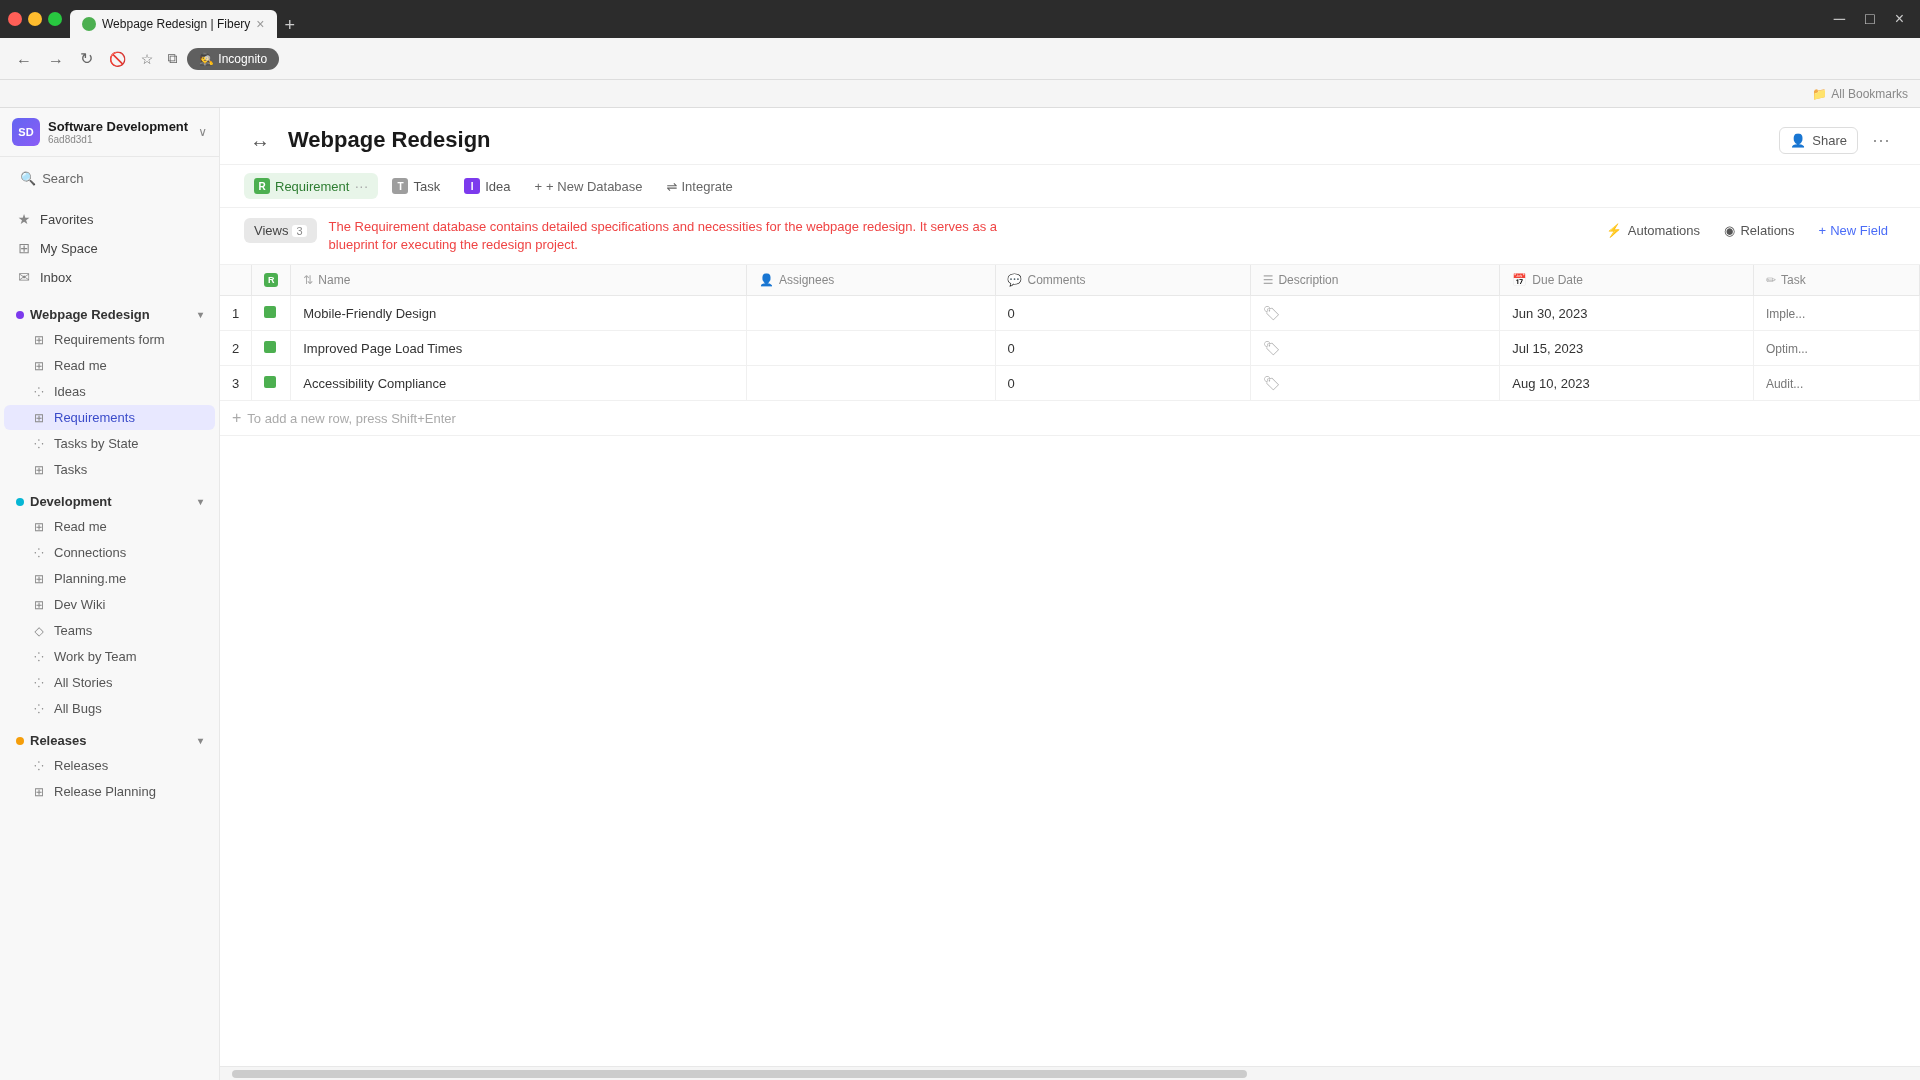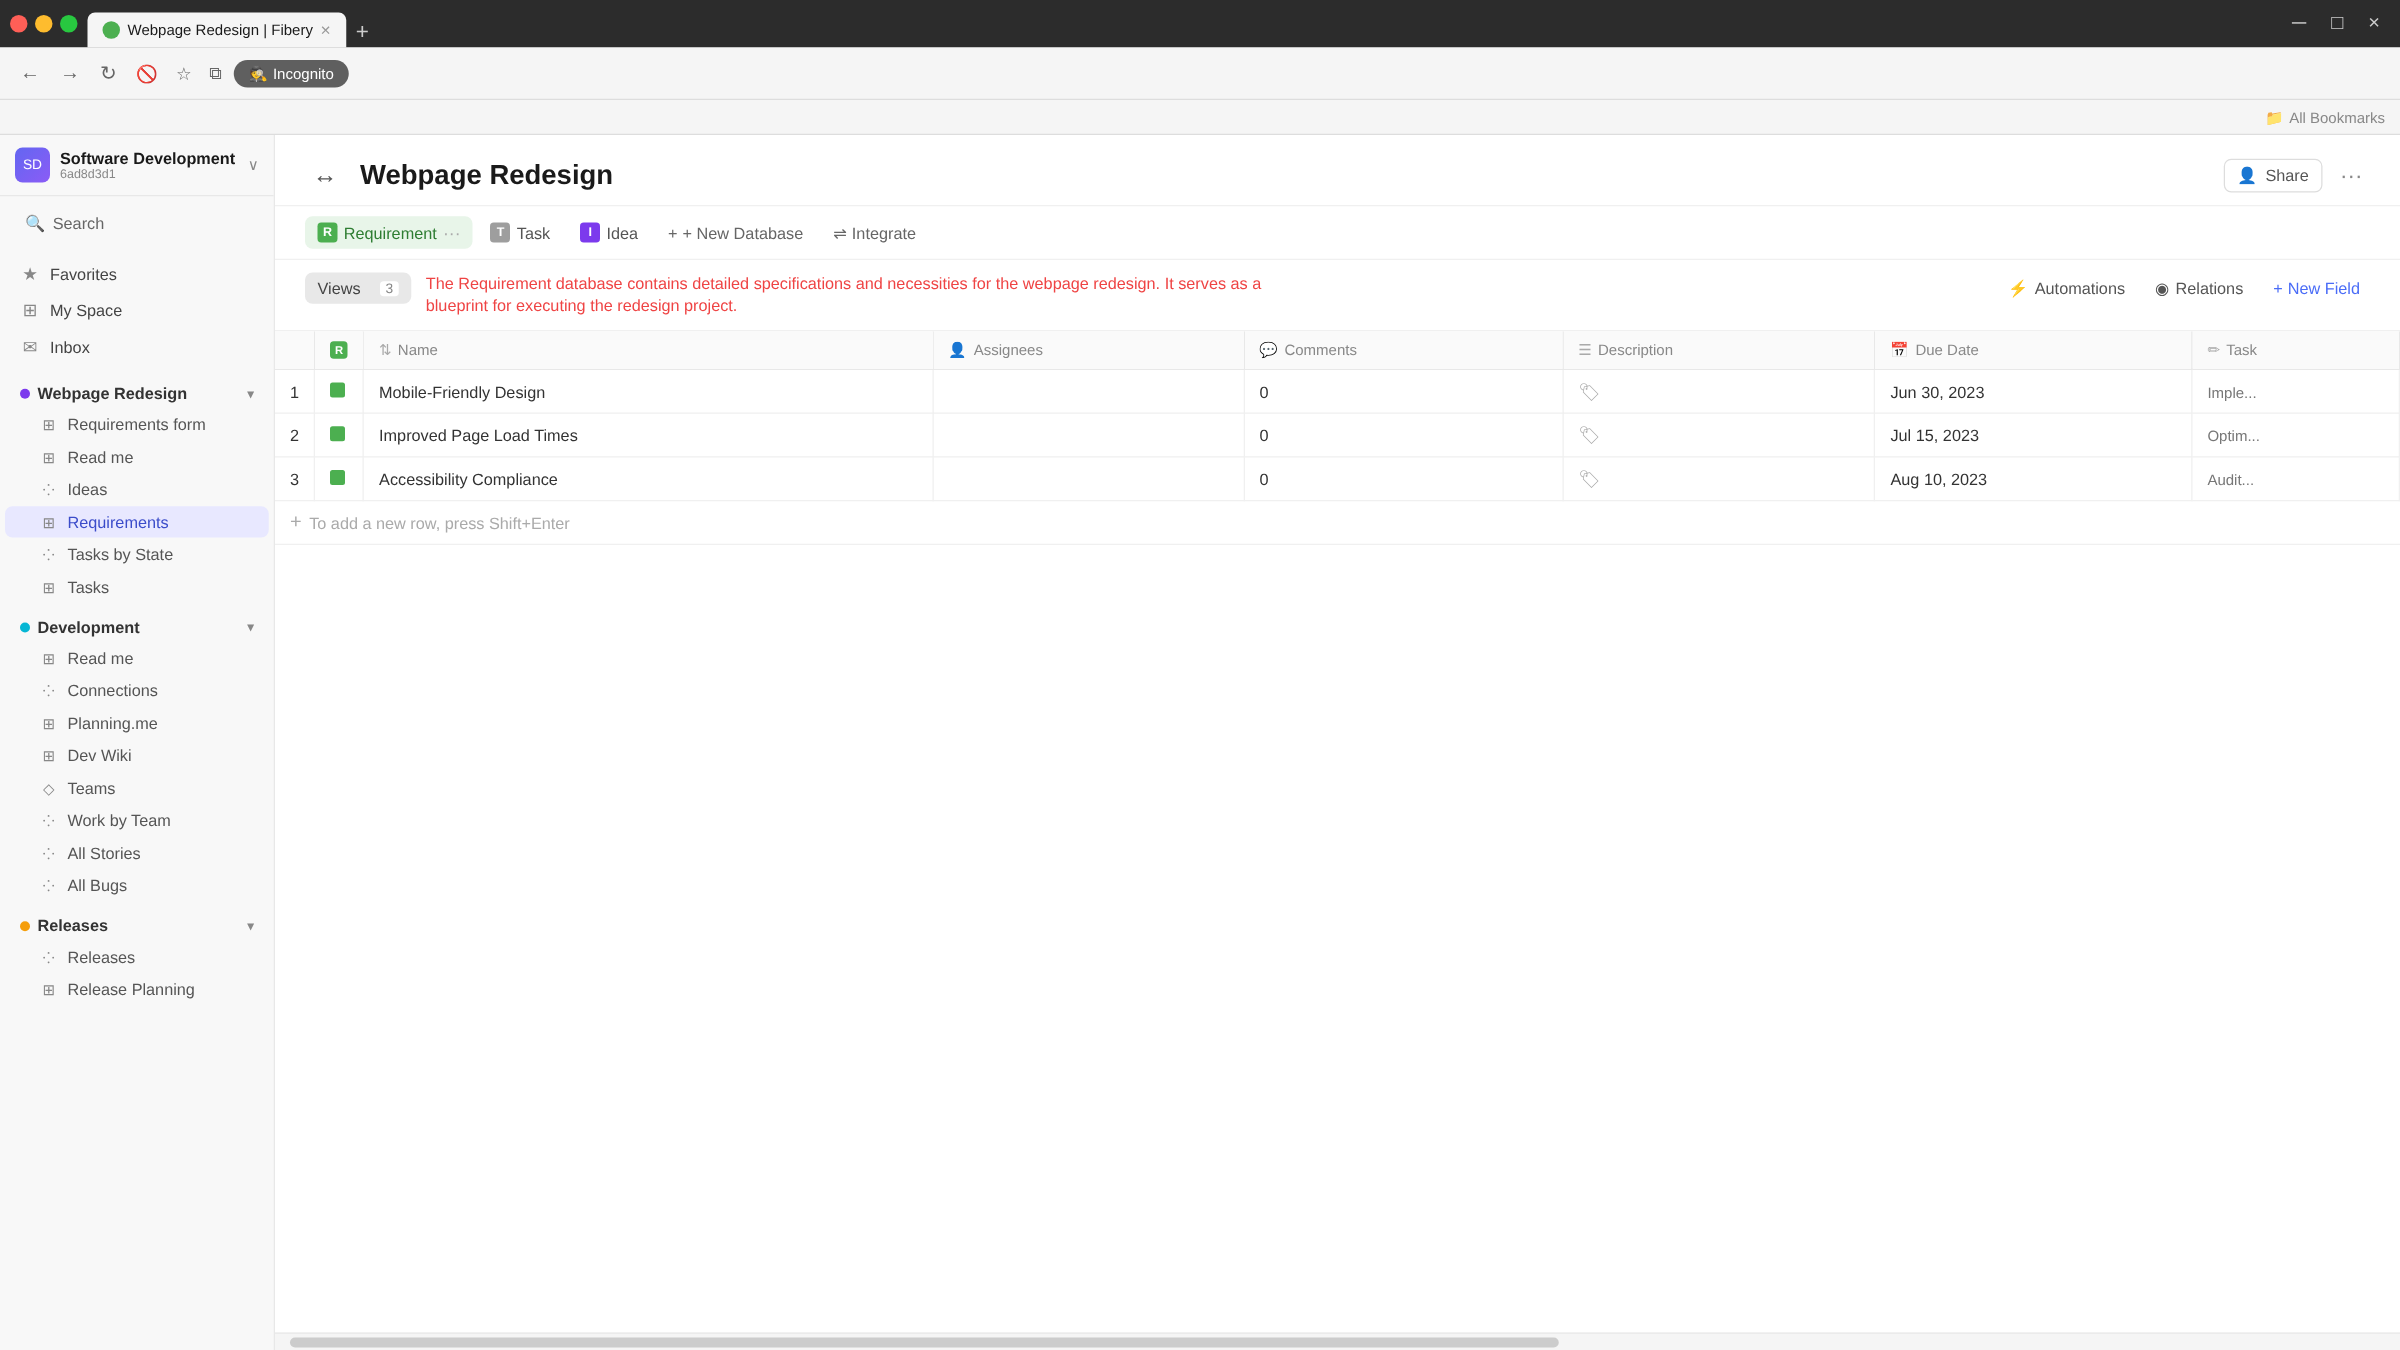--- a/index.html
+++ b/index.html
@@ -29,21 +29,21 @@
     .addr-action-btn { background: none; border: none; color: #666; font-size: 14px; cursor: pointer; padding: 4px; }
     .incognito-btn { background: #5f5f5f; color: #fff; border: none; border-radius: 12px; padding: 4px 12px; font-size: 12px; cursor: pointer; display: flex; align-items: center; gap: 4px; }
     .bookmarks-bar { background: #f5f5f5; height: 28px; display: flex; align-items: center; padding: 0 12px; gap: 4px; border-bottom: 1px solid #ddd; font-size: 12px; flex-shrink: 0; }
 
     
     .app-layout { display: flex; flex: 1; overflow: hidden; }
 
     
     .sidebar { width: 220px; background: #f8f8f8; border-right: 1px solid #e8e8e8; display: flex; flex-direction: column; overflow-y: auto; flex-shrink: 0; }
     .sidebar-workspace { padding: 10px 12px; display: flex; align-items: center; gap: 8px; cursor: pointer; border-bottom: 1px solid #e8e8e8; }
-    .workspace-icon { width: 28px; height: 28px; background: linear-gradient(135deg, #6366f1, #8b5cf6); border-radius: 6px; display: flex; align-items: center; justify-content: center; color: #fff; font-size: 11px; font-weight: normal; flex-shrink: 0; }
+    .workspace-icon { width: 28px; height: 28px; background: linear-gradient(135deg, #6366f1, #8b5cf6); border-radius: 6px; display: flex; align-items: center; justify-content: center; color: #fff; font-size: 11px; font-weight: bold; flex-shrink: 0; }
     .workspace-info { flex: 1; min-width: 0; }
     .workspace-name { font-size: 13px; font-weight: 600; color: #1a1a1a; }
     .workspace-id { font-size: 10px; color: #888; }
     .workspace-chevron { color: #888; font-size: 12px; }
     .sidebar-search { padding: 8px 12px; }
     .sidebar-search-btn { width: 100%; background: none; border: none; text-align: left; padding: 6px 8px; border-radius: 6px; color: #666; font-size: 13px; cursor: pointer; display: flex; align-items: center; gap: 6px; }
     .sidebar-nav { padding: 4px 0; }
     .sidebar-item { display: flex; align-items: center; gap: 8px; padding: 6px 12px; cursor: pointer; color: #444; font-size: 13px; border-radius: 6px; margin: 1px 4px; }
     .sidebar-item-icon { width: 16px; height: 16px; display: flex; align-items: center; justify-content: center; font-size: 14px; flex-shrink: 0; color: #888; }
     .sidebar-section { margin-top: 4px; }
@@ -67,21 +67,21 @@
     .db-tab { display: flex; align-items: center; gap: 5px; padding: 5px 10px; border-radius: 6px; font-size: 13px; cursor: pointer; color: #555; background: none; border: none; }
     .db-tab.active { background: #e8f5e9; color: #2e7d32; font-weight: 500; }
     .db-tab-icon { width: 16px; height: 16px; border-radius: 3px; display: flex; align-items: center; justify-content: center; font-size: 10px; font-weight: bold; color: #fff; flex-shrink: 0; }
     .db-tab-dots { color: #aaa; font-size: 14px; cursor: pointer; }
     .add-db-btn { display: flex; align-items: center; gap: 4px; padding: 5px 10px; border-radius: 6px; font-size: 13px; cursor: pointer; color: #666; background: none; border: none; }
     .integrate-btn { display: flex; align-items: center; gap: 4px; padding: 5px 10px; border-radius: 6px; font-size: 13px; cursor: pointer; color: #666; background: none; border: none; }
 
     
     .desc-toolbar { padding: 10px 24px; display: flex; align-items: flex-start; justify-content: space-between; border-bottom: 1px solid #f0f0f0; }
     .views-section { display: flex; align-items: flex-start; gap: 12px; }
-    .views-btn { background: #e8e8e8; border: none; border-radius: 6px; padding: 5px 10px; font-size: 13px; cursor: pointer; font-weight: 500; color: #444; display: flex; align-items: center; gap: 16px; }
+    .views-btn { background: #e8e8e8; border: none; border-radius: 6px; padding: 5px 10px; font-size: 13px; cursor: pointer; font-weight: 500; color: #444; display: flex; align-items: center; gap: 4px; }
     .views-count { background: #fff; border-radius: 3px; padding: 0 4px; font-size: 11px; color: #888; }
     .desc-text { font-size: 13px; color: #ef4444; line-height: 1.4; max-width: 680px; }
     .toolbar-actions { display: flex; align-items: center; gap: 8px; flex-shrink: 0; }
     .toolbar-btn { display: flex; align-items: center; gap: 5px; background: none; border: none; border-radius: 6px; padding: 5px 8px; font-size: 13px; cursor: pointer; color: #555; }
     .toolbar-btn-primary { background: none; border: none; border-radius: 6px; padding: 5px 8px; font-size: 13px; cursor: pointer; color: #4a6cf7; display: flex; align-items: center; gap: 4px; font-weight: 500; }
 
     
     .table-container { flex: 1; overflow: auto; }
     .data-table { width: 100%; border-collapse: collapse; min-width: 900px; }
     .data-table th { background: #fafafa; border-bottom: 1px solid #e8e8e8; border-right: 1px solid #e8e8e8; padding: 8px 12px; text-align: left; font-weight: 500; font-size: 12px; color: #888; white-space: nowrap; position: sticky; top: 0; z-index: 1; }

